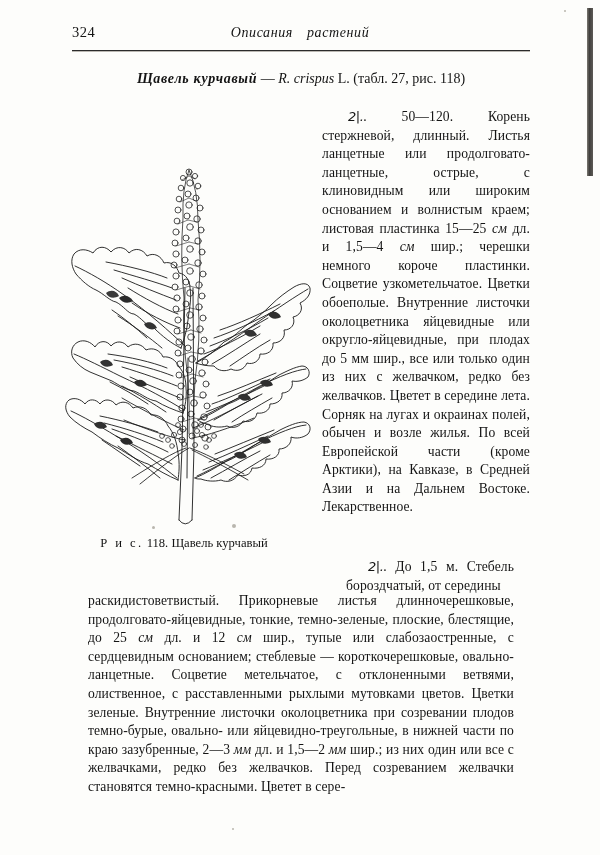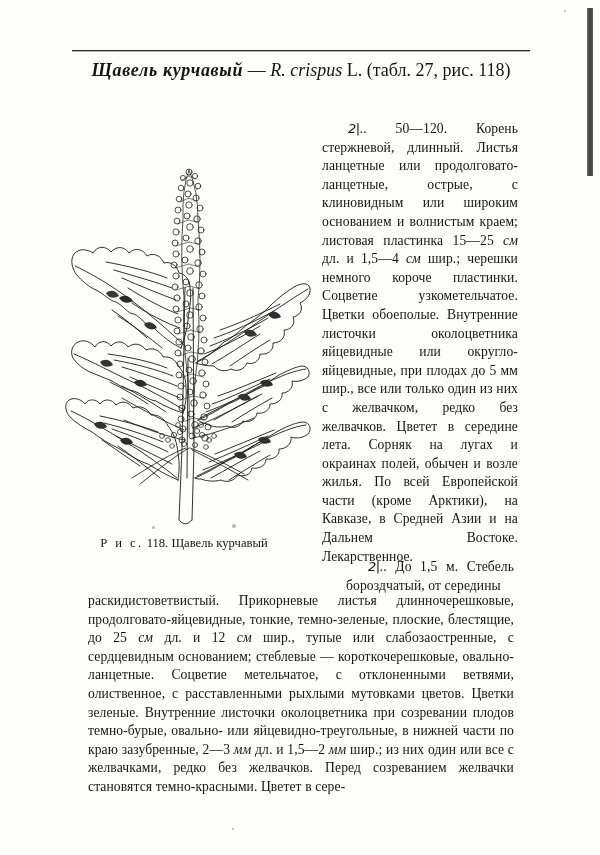--- a/index.html
+++ b/index.html
@@ -44,40 +44,40 @@
   .rule{
     position:absolute;left:72px;top:50px;width:458px;height:1px;
     background:#2b2b2b;
   }
   .rule::after{
     content:"";position:absolute;left:0;top:1px;width:100%;height:1px;
     background:#bbb8b2;
   }
   
   .species-head{
-    position:absolute;left:72px;top:59px;width:458px;
+    position:absolute;left:72px;top:70px;width:458px;
     text-align:center;
-    font-size:18px;
+    font-size:14px;
     line-height:1.25;
   }
   .species-head .bi{font-weight:bold;font-style:italic;letter-spacing:.7px;}
   .species-head .it{font-style:italic;}
   
   .txt{
     font-size:13.6px;
     line-height:18.6px;
     text-align:justify;
     letter-spacing:.1px;
     -webkit-hyphens:none;hyphens:none;
   }
   .txt .it{font-style:italic;}
   .lead{
     position:absolute;left:72px;top:108px;width:458px;
   }
-  .lead p{margin:12px;text-indent:26px;}
+  .lead p{margin:0;text-indent:26px;}
   
   .fig-float{
     float:left;
     width:240px;height:455px;
     shape-outside:margin-box;
     margin:2px 10px 0 0;
   }
   
   .figure{
     position:absolute;left:62px;top:148px;width:250px;height:400px;
@@ -121,20 +121,26 @@
 
 <div class="page">
 
   <div class="gutter-edge"></div>
   <div class="speck" style="left:196px;top:188px;width:2px;height:2px;"></div>
   <div class="speck" style="left:152px;top:526px;width:3px;height:3px;"></div>
   <div class="speck" style="left:232px;top:524px;width:4px;height:4px;"></div>
   <div class="speck" style="left:232px;top:828px;width:2px;height:2px;"></div>
   <div class="speck" style="left:564px;top:10px;width:2px;height:2px;"></div>
 
+  <div class="header">
+    <div class="folio">324</div>
+    <div class="running-title">
+      <span class="w">Описания</span><span class="w">растений</span>
+    </div>
+  </div>
   <div class="rule"></div>
 
   <div class="species-head">
     <span class="bi">Щавель курчавый</span><span> — </span><span class="it">R. crispus</span><span> L. </span><span>(табл. 27, рис. 118)</span>
   </div>
 
   <div class="lead txt">
     <div class="fig-float"></div>
     <p><span class="perennial">2|.</span><span>. 50—120. Корень стержневой, длинный. Листья ланцетные или продолговато-ланцетные, острые, с клиновидным или широким основанием и волнистым краем; листовая пластинка 15—25 </span><span class="it">см</span><span> дл. и 1,5—4 </span><span class="it">см</span><span> шир.; черешки немного короче пластинки. Соцветие узкометельчатое. Цветки обоеполые. Внутренние листочки околоцветника яйцевидные или округло-яйцевидные, при плодах до 5 мм шир., все или только один из них с желвачком, редко без желвачков. Цветет в середине лета. Сорняк на лугах и окраинах полей, обычен и возле жилья. По всей Европейской части (кроме Арктики), на Кавказе, в Средней Азии и на Дальнем Востоке. Лекарственное.</span></p>
   </div>

